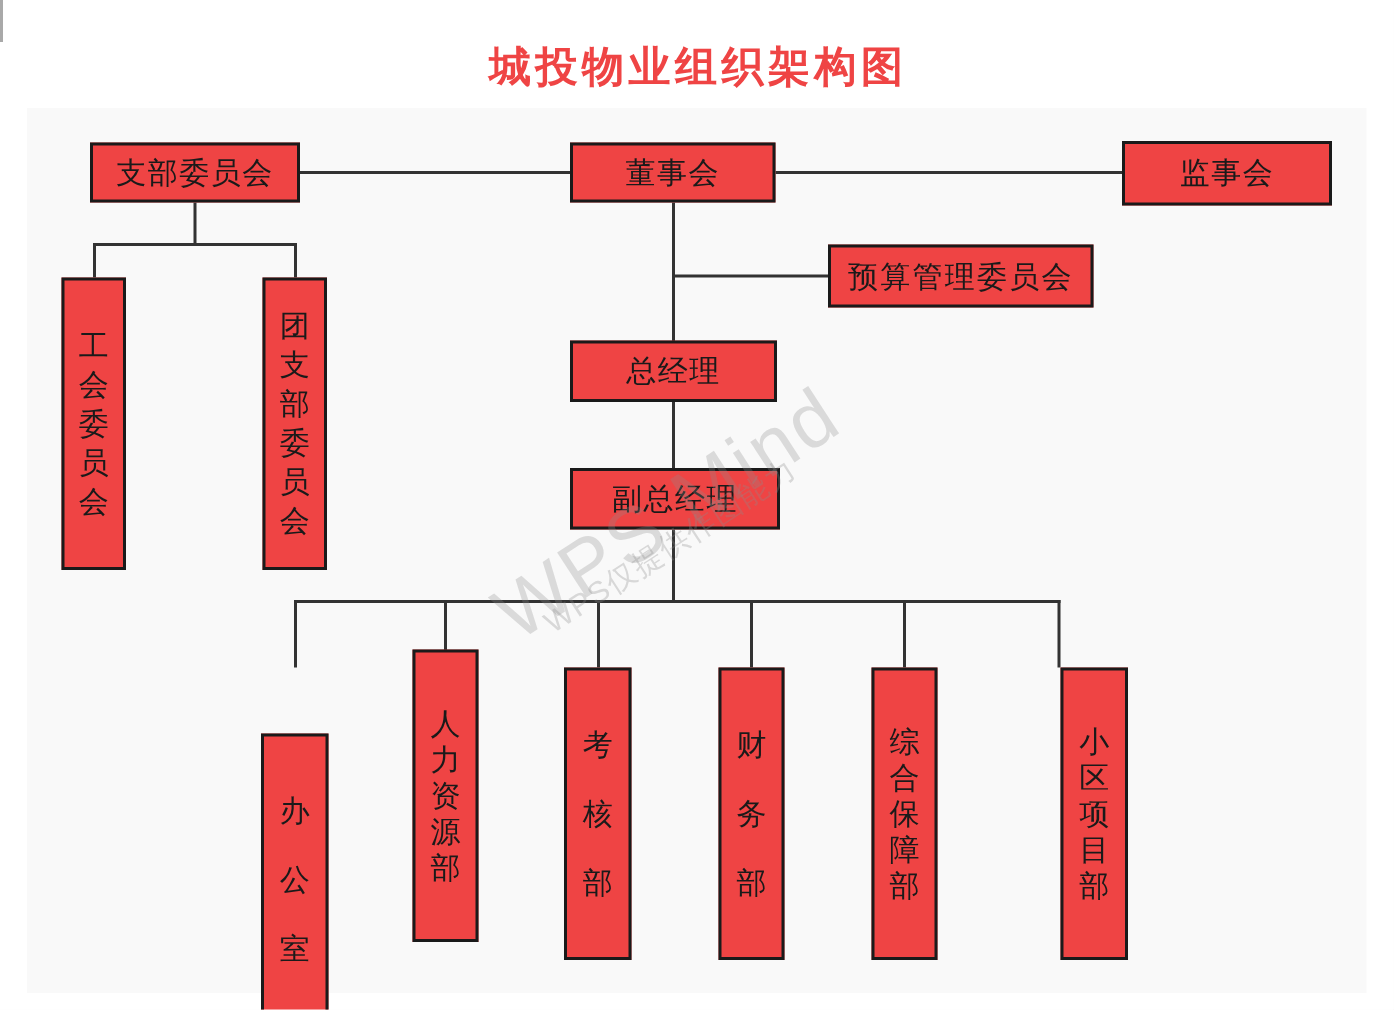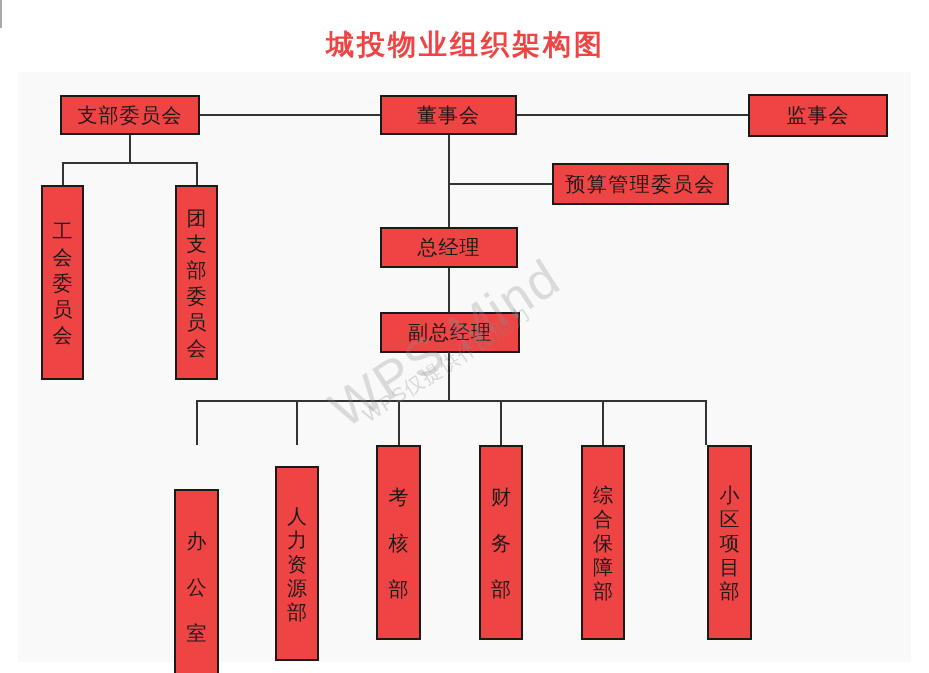--- a/index.html
+++ b/index.html
@@ -95,21 +95,21 @@
   <div class="vbox" style="left:23px; top:113px; width:43px; height:195px;">
     <span class="vtext lh26">工会委员会</span>
   </div>
   <div class="vbox" style="left:157px; top:113px; width:43px; height:195px;">
     <span class="vtext lh26">团支部委员会</span>
   </div>
 
   <div class="vbox" style="left:156px; top:373px; width:45px; height:195px;margin-top:44px;">
     <span class="vtext lh46">办公室</span>
   </div>
-  <div class="vbox" style="left:257px; top:394px; width:44px; height:195px;">
+  <div class="vbox" style="left:257px; top:361px; width:44px; height:195px;">
     <span class="vtext lh24">人力资源部</span>
   </div>
   <div class="vbox" style="left:358px; top:373px; width:45px; height:195px;">
     <span class="vtext lh46">考核部</span>
   </div>
   <div class="vbox" style="left:563px; top:373px; width:44px; height:195px;">
     <span class="vtext lh24">综合保障部</span>
   </div>
   <div class="vbox" style="left:461px; top:373px; width:44px; height:195px;">
     <span class="vtext lh46">财务部</span>

